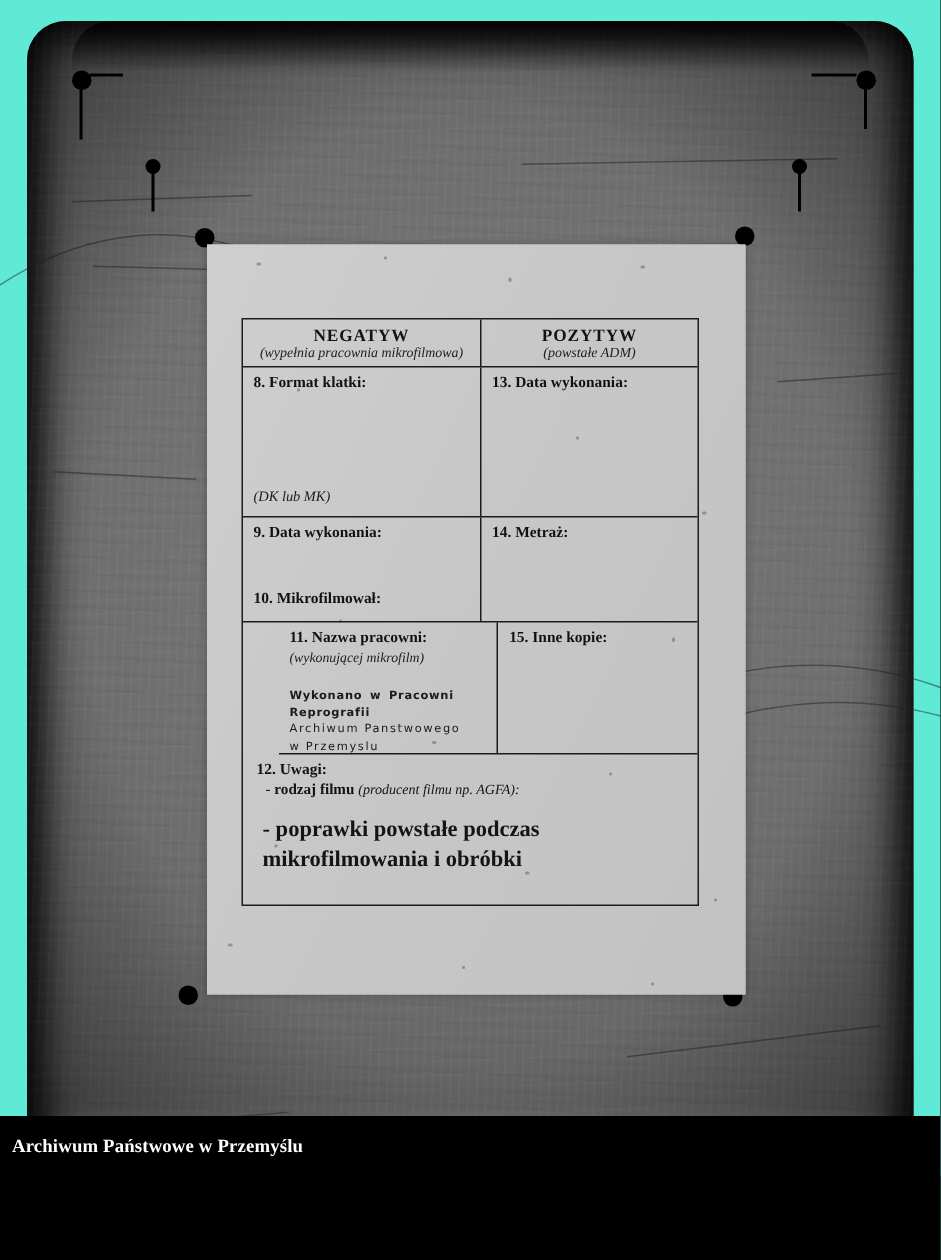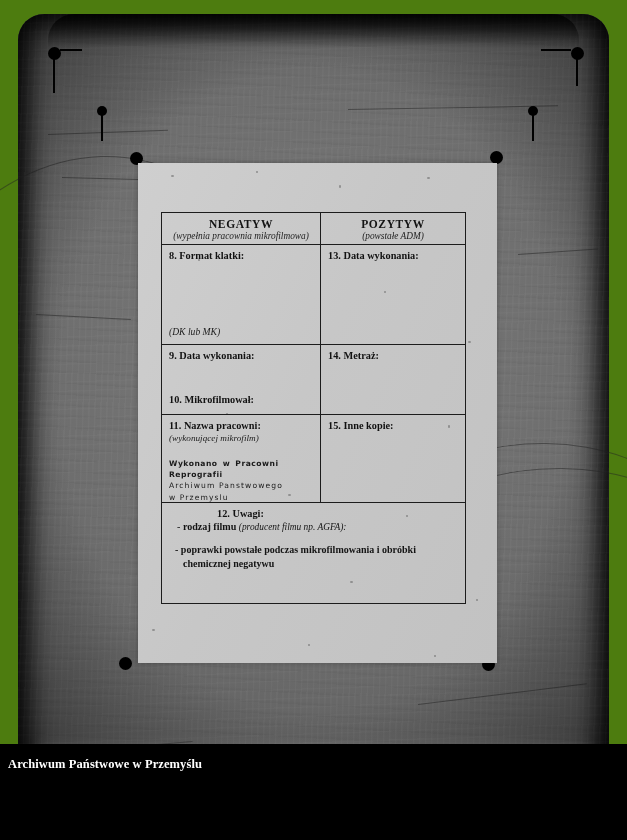--- a/index.html
+++ b/index.html
@@ -9,21 +9,21 @@
     height: 840px;
     background: #000;
     overflow: hidden;
     font-family: "Liberation Serif", serif;
   }
 
   #viewer {
     position: relative;
     width: 627px;
     height: 784px;
-    background: #4d7c0f;
+    background: #5eead4;
     overflow: hidden;
   }
 
   
   #film-plate {
     position: absolute;
     left: 18px;
     top: 14px;
     width: 591px;
     height: 786px;
@@ -117,21 +117,21 @@
     padding: 5px 0 0 7px;
     overflow: hidden;
   }
   .tcell.left  { width: 159px; border-right: 1.2px solid #1c1c1c; }
   .tcell.right { width: 144px; }
   .tcell.full  { width: 100%; padding: 5px 0 0 9px; }
 
   .row-head   { height: 32px; }
   .row-a      { height: 100px; }
   .row-b      { height: 70px; justify-content: center; }
-  .row-c      { height: 88px; }
+  .row-c      { height: 88px; margin-left: 24px; }
   .row-notes  { flex: 1; }
 
   .col-title {
     text-align: center;
     font-weight: bold;
     font-size: 11.5px;
     letter-spacing: .6px;
     color: #131313;
     padding-right: 7px;
   }
@@ -184,25 +184,25 @@
   }
   #repro-stamp .line2,
   #repro-stamp .line3 {
     font-family: "DejaVu Sans", sans-serif;
     font-size: 7.6px;
     letter-spacing: 1.1px;
     line-height: 1.5;
   }
 
   
-  .notes-title { font-weight: bold; font-size: 10.3px; color: #121212; margin-left: 46px; }
+  .notes-title { font-weight: bold; font-size: 10.3px; color: #121212; }
   .notes-line { font-size: 10.1px; color: #141414; margin-top: 2px; padding-left: 6px; }
   .notes-line b { font-weight: bold; }
   .notes-line i { font-style: italic; font-size: 9.4px; }
-  .notes-block { margin-top: 11px; padding-left: 4px; font-size: 10px; font-weight: bold; color: #141414; line-height: 1.35; }
+  .notes-block { margin-top: 11px; padding-left: 4px; font-size: 15px; font-weight: bold; color: #141414; line-height: 1.35; }
   .notes-block .l2 { padding-left: 8px; }
 
   
   #caption-bar {
     position: absolute;
     left: 0; bottom: 0;
     width: 627px;
     height: 40px;
     background: #000;
     display: flex;
@@ -336,21 +336,20 @@
       <div class="trow row-notes">
         <div class="tcell full">
           <div class="notes-title">12. Uwagi:</div>
           <div class="notes-line">
             <span>-</span>
             <b>rodzaj filmu</b>
             <i>(producent filmu np. AGFA):</i>
           </div>
           <div class="notes-block">
             <div class="l1">- poprawki powstałe podczas mikrofilmowania i obróbki</div>
-            <div class="l2">chemicznej negatywu</div>
           </div>
         </div>
       </div>
 
     </div>
   </div>
 
   <div id="caption-bar">
     <span id="caption-text">Archiwum Państwowe w Przemyślu</span>
   </div>

